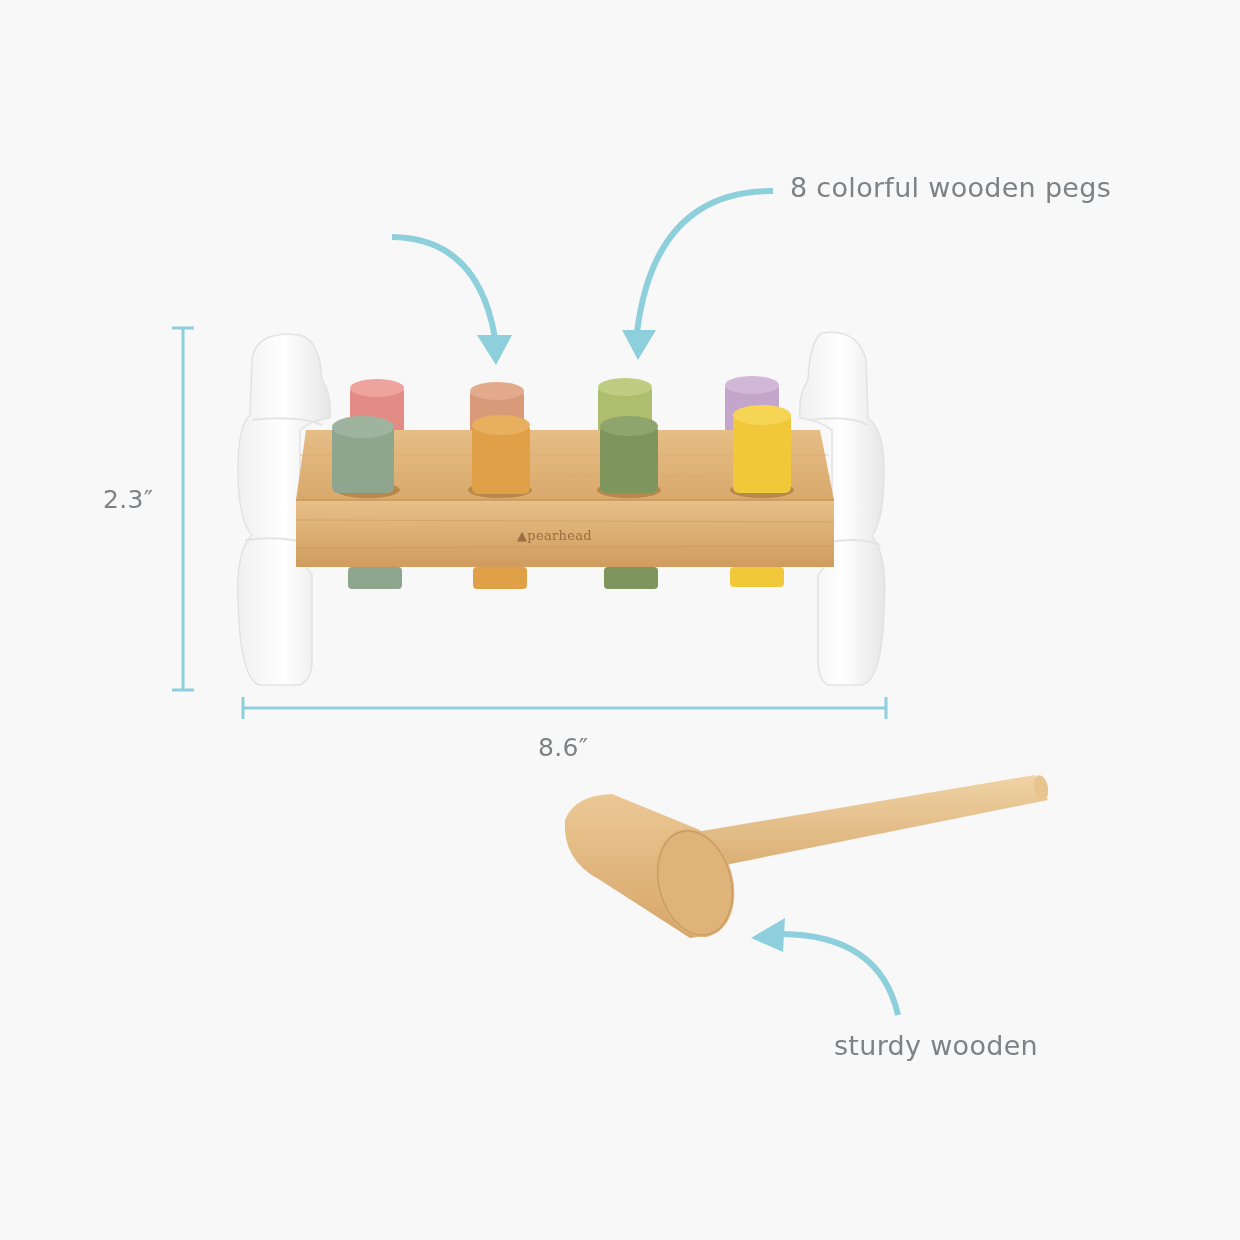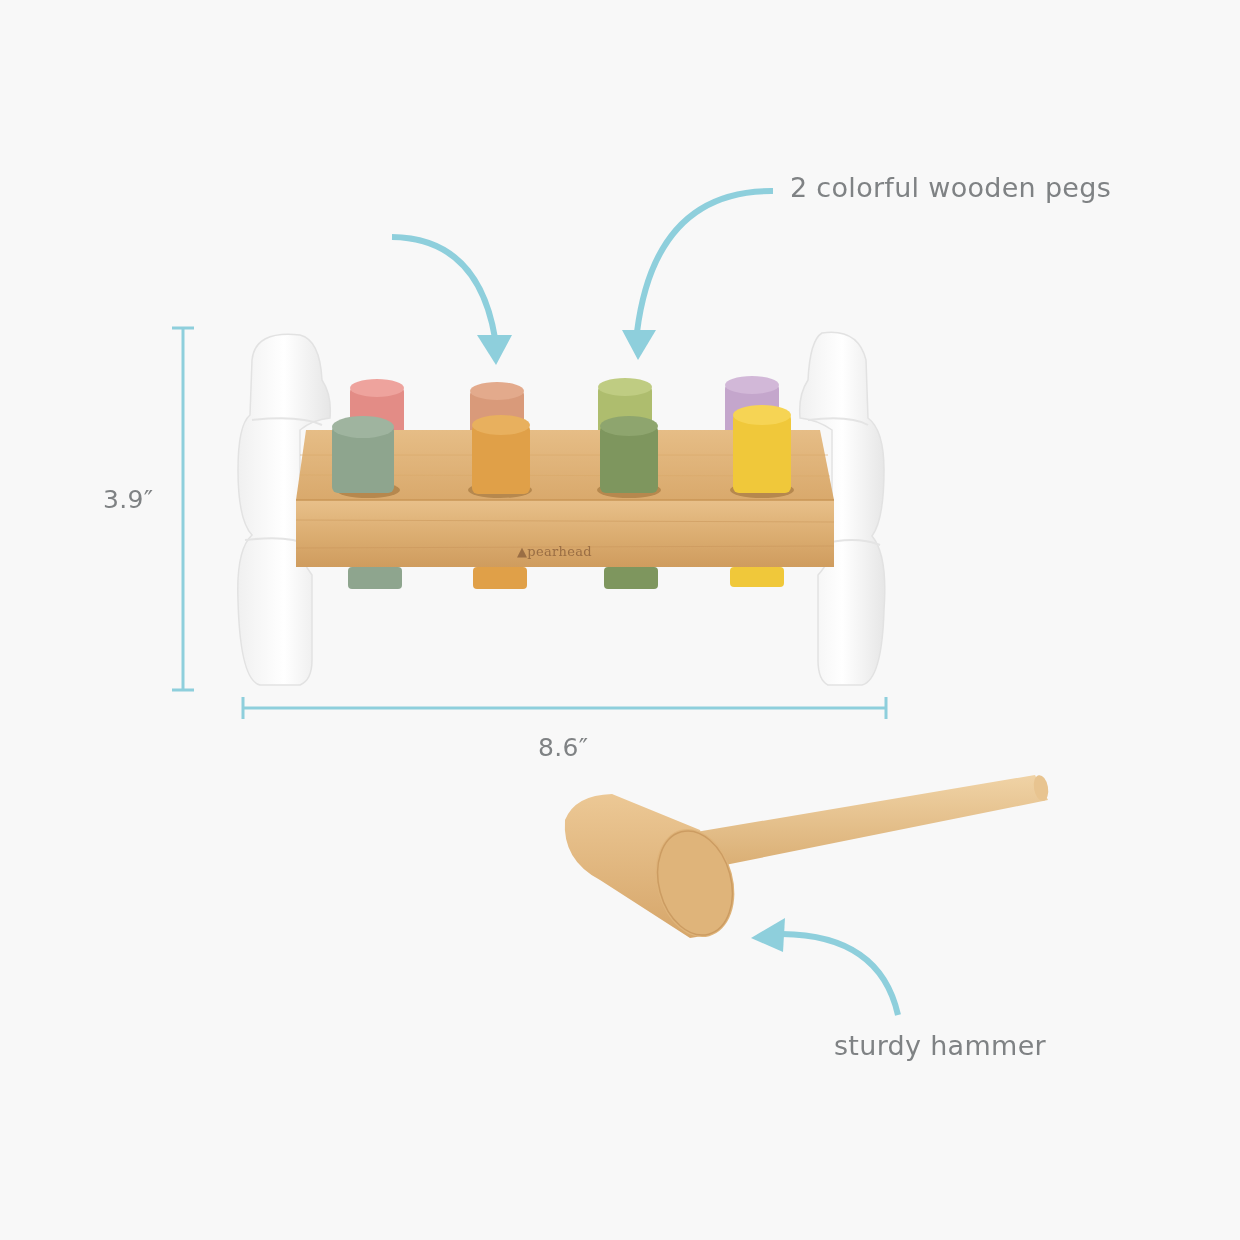--- a/index.html
+++ b/index.html
@@ -153,23 +153,23 @@
       <path d="M773 191 Q655 190 637 332" stroke="#8ecfdc" stroke-width="6" fill="none"></path>
       <polygon points="622,330 656,330 638,360" fill="#8ecfdc"></polygon>
     </g>
 
     <g>
       <path d="M898 1015 Q880 935 782 934" stroke="#8ecfdc" stroke-width="6" fill="none"></path>
       <polygon points="751,938 785,918 783,952" fill="#8ecfdc"></polygon>
     </g>
   </svg>
 
-  <div class="label" style="left:517px; top:528px; font-size:13px; color:#9a6e44; font-family:'DejaVu Serif', serif;margin-top:16px;">
+  <div class="label" style="left:517px; top:528px; font-size:13px; color:#9a6e44; font-family:'DejaVu Serif', serif;">
     <span>▲</span><span>pearhead</span>
   </div>
 
-  <div class="label" style="left:790px; top:172px;">2 colorful wooden pegs</div>
-  <div class="label" style="left:834px; top:1030px;">sturdy hammer</div>
+  <div class="label" style="left:790px; top:172px;">8 colorful wooden pegs</div>
+  <div class="label" style="left:834px; top:1030px;">sturdy wooden</div>
 
-  <div class="label dim-label" style="left:103px; top:485px;">3.9″</div>
+  <div class="label dim-label" style="left:103px; top:485px;">2.3″</div>
   <div class="label dim-label" style="left:538px; top:733px;">8.6″</div>
 
 </div>
 
 </body></html>

